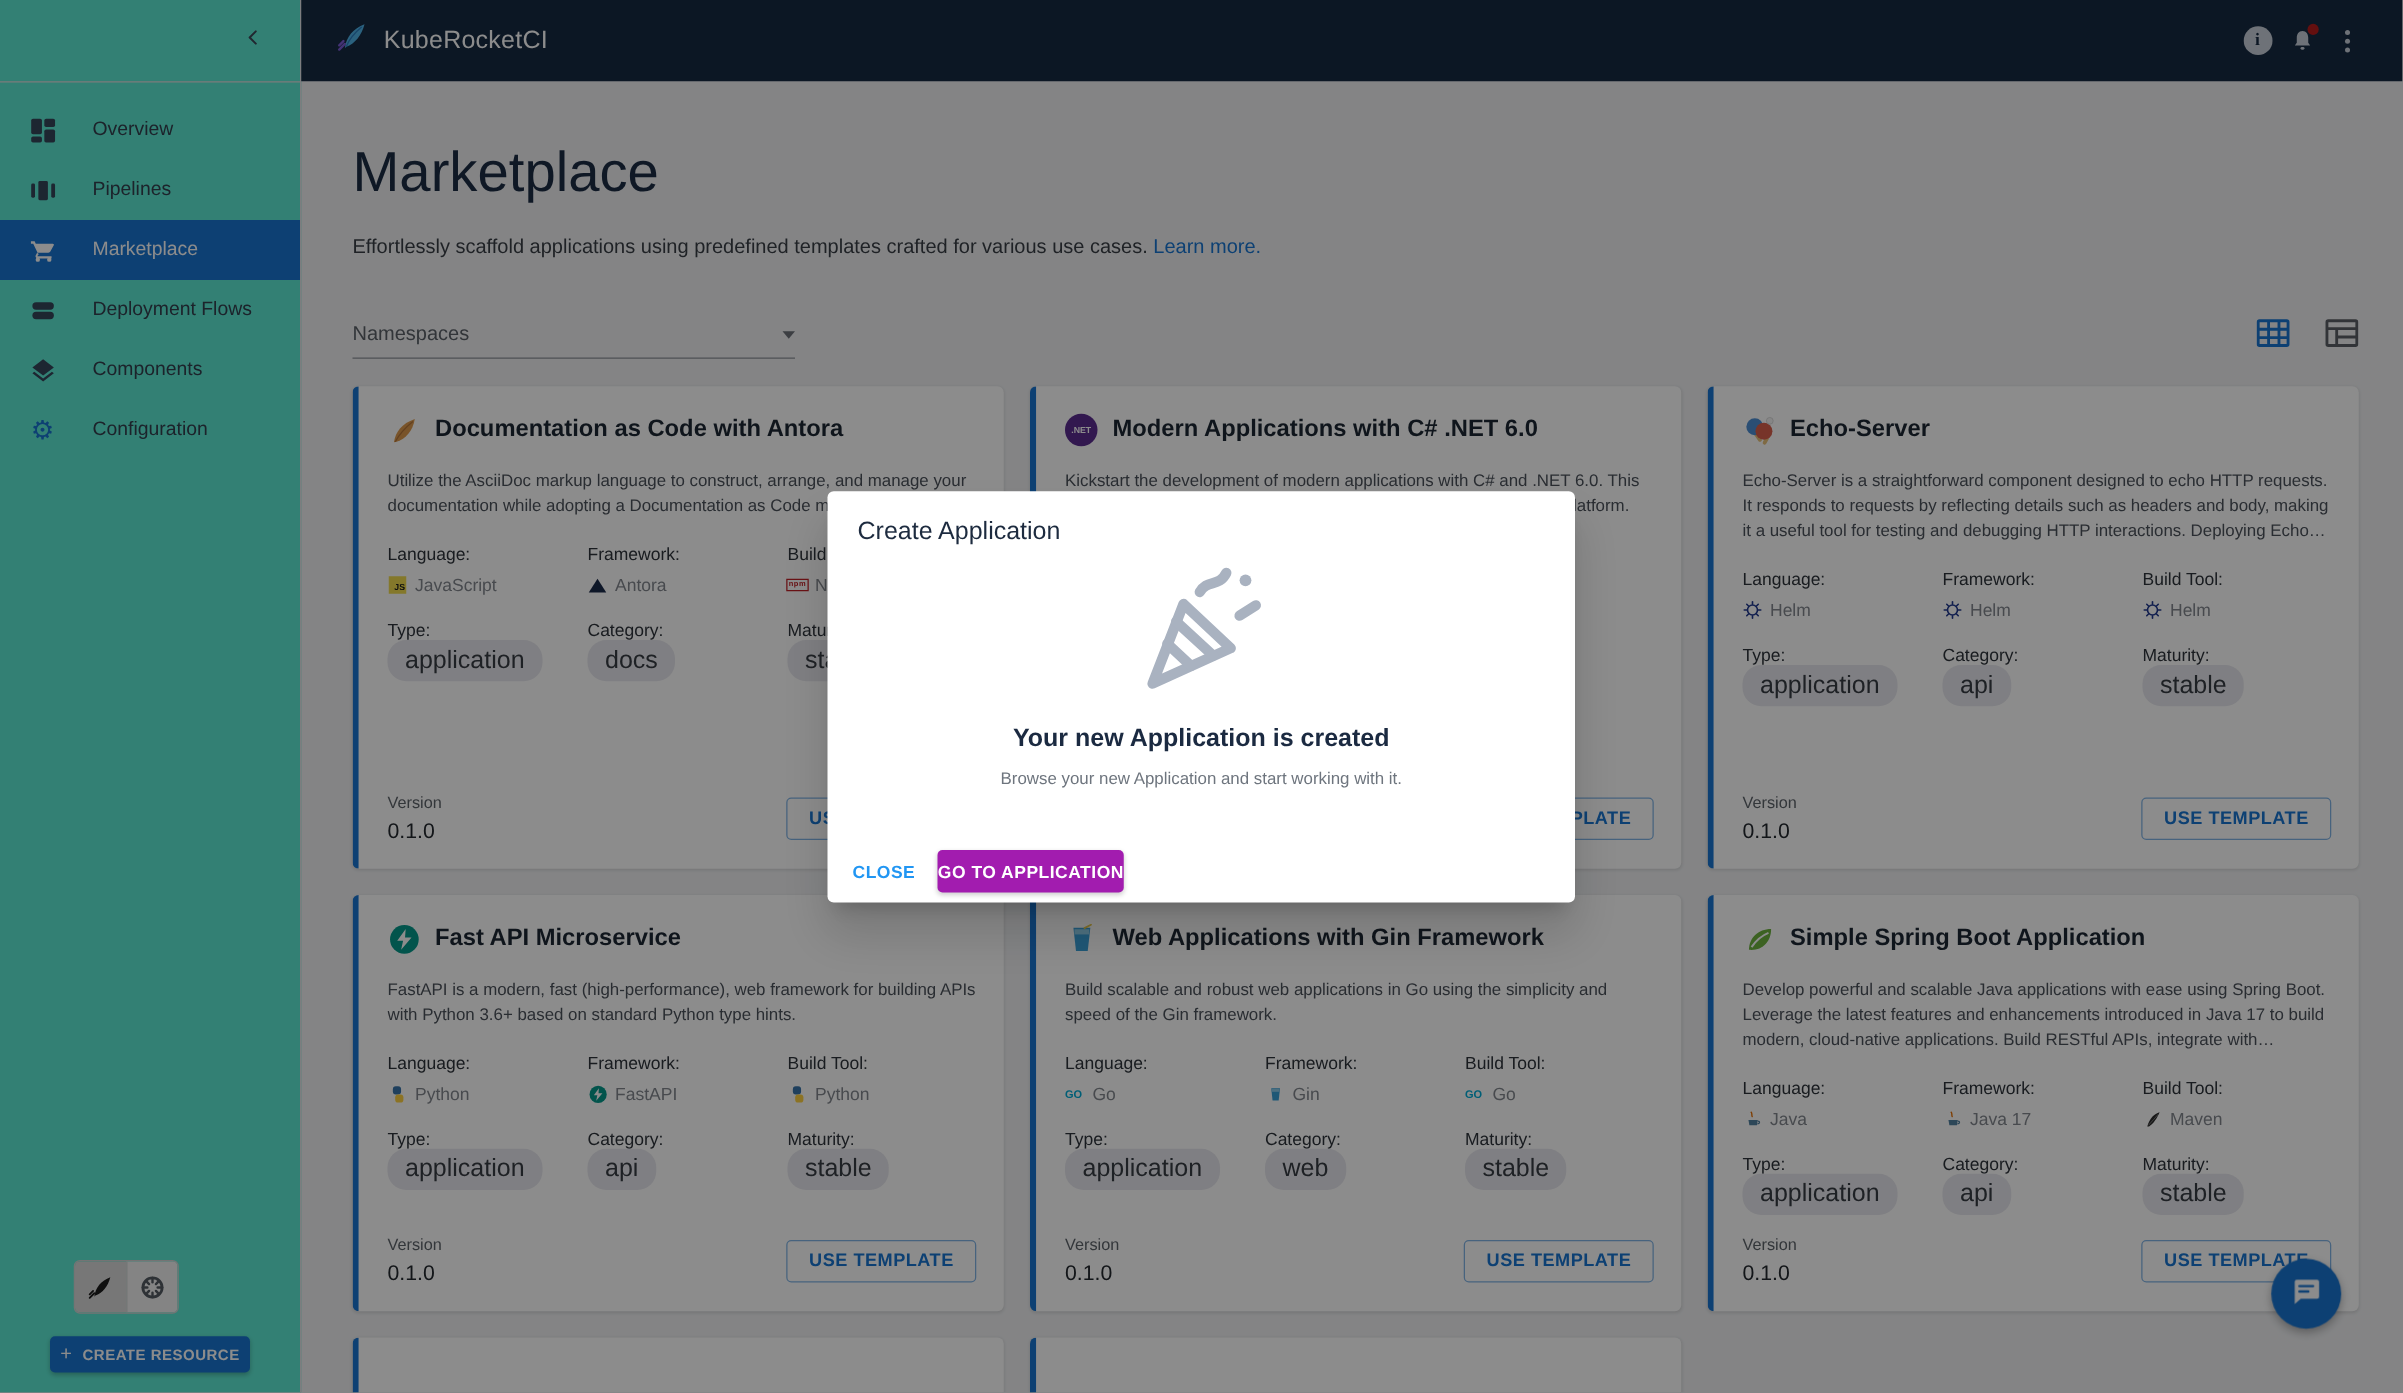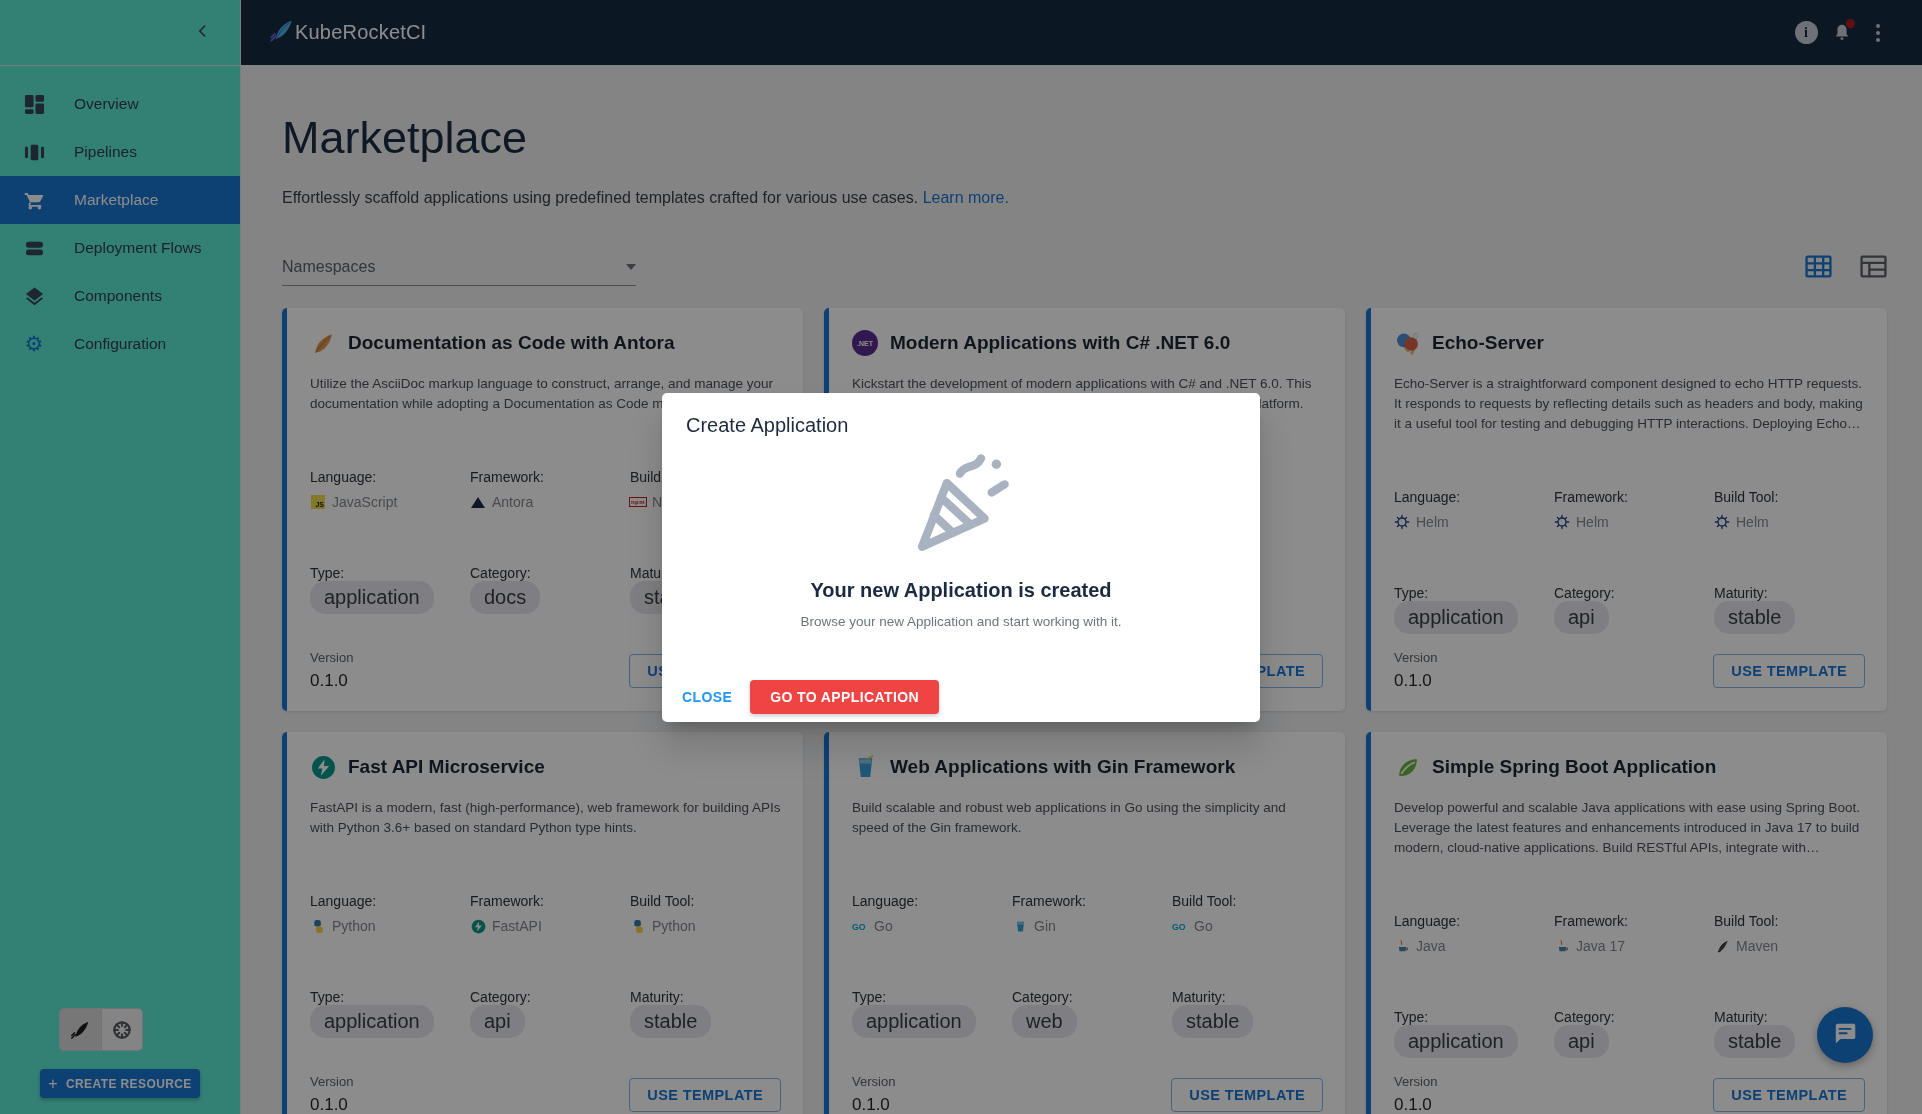--- a/index.html
+++ b/index.html
@@ -25,21 +25,21 @@
   .toggle-btn + .toggle-btn{border-left:1px solid #d4d4d4;}
   .create-btn{margin:0 0 16px 40px;width:160px;height:29px;background:#1976d2;color:#fff;border:none;
     border-radius:4px;font-family:"Liberation Sans",sans-serif;font-size:12px;font-weight:bold;letter-spacing:.4px;
     display:flex;align-items:center;justify-content:center;gap:8px;cursor:pointer;box-shadow:0 2px 4px rgba(0,0,0,.25);}
   .create-btn .plus{font-size:16px;font-weight:normal;}
 
   
   .main{flex:1;display:flex;flex-direction:column;min-width:0;}
   .topbar{height:65px;flex:0 0 65px;background:#172a42;display:flex;align-items:center;
     padding:0 26px 0 27px;box-sizing:border-box;}
-  .brand{display:flex;align-items:center;color:#fff;font-size:20px;font-weight:500;letter-spacing:.2px;text-align:center;}
+  .brand{display:flex;align-items:center;gap:12px;color:#fff;font-size:20px;font-weight:500;letter-spacing:.2px;text-align:center;}
   .topbar-spacer{flex:1;}
   .tb-ic{width:36px;height:36px;display:flex;align-items:center;justify-content:center;position:relative;cursor:pointer;}
   .info-circle{width:23px;height:23px;border-radius:50%;background:#c9d0da;color:#172a42;font-weight:bold;
     font-size:14px;display:flex;align-items:center;justify-content:center;font-family:"Liberation Serif",serif;}
   .badge-dot{position:absolute;top:4px;right:5px;width:9px;height:9px;border-radius:50%;background:#b71c1c;}
   .kebab{display:flex;flex-direction:column;gap:3px;}
   .kebab i{width:4px;height:4px;border-radius:50%;background:#c9d0da;}
 
   .content{flex:1;padding:46px 35px 0 41px;box-sizing:border-box;overflow:hidden;}
   .page-title{margin:0;font-size:45px;line-height:54px;font-weight:500;color:#1c2c44;}
@@ -64,21 +64,21 @@
   .card{background:#fff;border-left:5px solid #1976d2;border-radius:5px;box-sizing:border-box;
     padding:22px 22px 20px 23px;display:flex;flex-direction:column;box-shadow:0 1px 3px rgba(0,0,0,.12);}
   .row1 .card{min-height:386px;}
   .row2 .card{min-height:333px;}
   .card-head{display:flex;align-items:center;gap:12px;}
   .card-ic{width:26px;height:26px;flex:0 0 26px;display:flex;align-items:center;justify-content:center;}
   .card-title{margin:0;font-size:19px;font-weight:700;color:#1d2733;}
   .desc{margin:18px 0 0 0;font-size:13.5px;line-height:20px;color:#4c525b;
     display:-webkit-box;-webkit-line-clamp:3;-webkit-box-orient:vertical;overflow:hidden;min-height:40px;}
   .meta{display:grid;grid-template-columns:160px 160px 1fr;margin-top:20px;}
-  .m-label{font-size:14px;color:#2e343b;margin-top:35px;}
+  .m-label{font-size:14px;color:#2e343b;}
   .m-val{margin-top:9px;display:flex;align-items:center;gap:6px;font-size:14px;color:#83888f;}
   .chip{display:inline-block;margin-top:0;background:#e8e8ee;color:#383d44;font-size:20px;
     padding:5px 14px;border-radius:15px;}
   .card-bottom{margin-top:auto;display:flex;align-items:center;justify-content:space-between;padding-top:16px;}
   .v-label{font-size:13px;color:#5e646b;}
   .v-val{font-size:17px;color:#23282e;margin-top:6px;}
   .use-btn{background:transparent;border:1px solid rgba(25,118,210,.55);color:#1976d2;border-radius:4px;
     font-family:"Liberation Sans",sans-serif;font-size:14.5px;font-weight:bold;letter-spacing:.4px;
     padding:8px 17px;cursor:pointer;}
   .s-ic{width:16px;height:16px;display:inline-flex;align-items:center;justify-content:center;flex:0 0 auto;}
@@ -99,22 +99,22 @@
   .modal-wrap{position:fixed;inset:0;display:flex;align-items:center;justify-content:center;z-index:110;}
   .modal{width:598px;height:329px;background:#fff;border-radius:5px;box-shadow:0 11px 15px -7px rgba(0,0,0,.2),
     0 24px 38px 3px rgba(0,0,0,.14);display:flex;flex-direction:column;box-sizing:border-box;}
   .modal-title{padding:21px 24px 0 24px;font-size:20px;font-weight:500;color:#1d2b3f;}
   .modal-body{flex:1;display:flex;flex-direction:column;align-items:center;justify-content:flex-start;padding-top:6px;}
   .modal-heading{margin-top:14px;font-size:20px;font-weight:700;color:#1b2a41;}
   .modal-text{margin-top:12px;font-size:13.5px;color:#6e757e;}
   .modal-actions{display:flex;align-items:center;gap:6px;padding:8px;}
   .btn-text{background:transparent;border:none;color:#2196f3;font-family:"Liberation Sans",sans-serif;
     font-size:14px;font-weight:bold;letter-spacing:.4px;padding:9px 12px;cursor:pointer;border-radius:4px;}
-  .btn-contained{background:#ef4444;border:none;color:#fff;font-family:"Liberation Sans",sans-serif;
-    font-size:14px;font-weight:bold;letter-spacing:.4px;padding:9px 20px;border-radius:4px;cursor:pointer;
+  .btn-contained{background:#a21caf;border:none;color:#fff;font-family:"Liberation Sans",sans-serif;
+    font-size:14px;font-weight:bold;letter-spacing:.4px;padding:9px 0;border-radius:4px;cursor:pointer;
     box-shadow:0 2px 4px rgba(0,0,0,.2);}
 
   .chat-fab{position:fixed;right:49px;bottom:51px;width:56px;height:56px;border-radius:50%;background:#1976d2;
     display:flex;align-items:center;justify-content:center;z-index:90;box-shadow:0 3px 8px rgba(0,0,0,.3);cursor:pointer;}
 </style>
 </head>
 <body>
 
 <div class="app">
 

